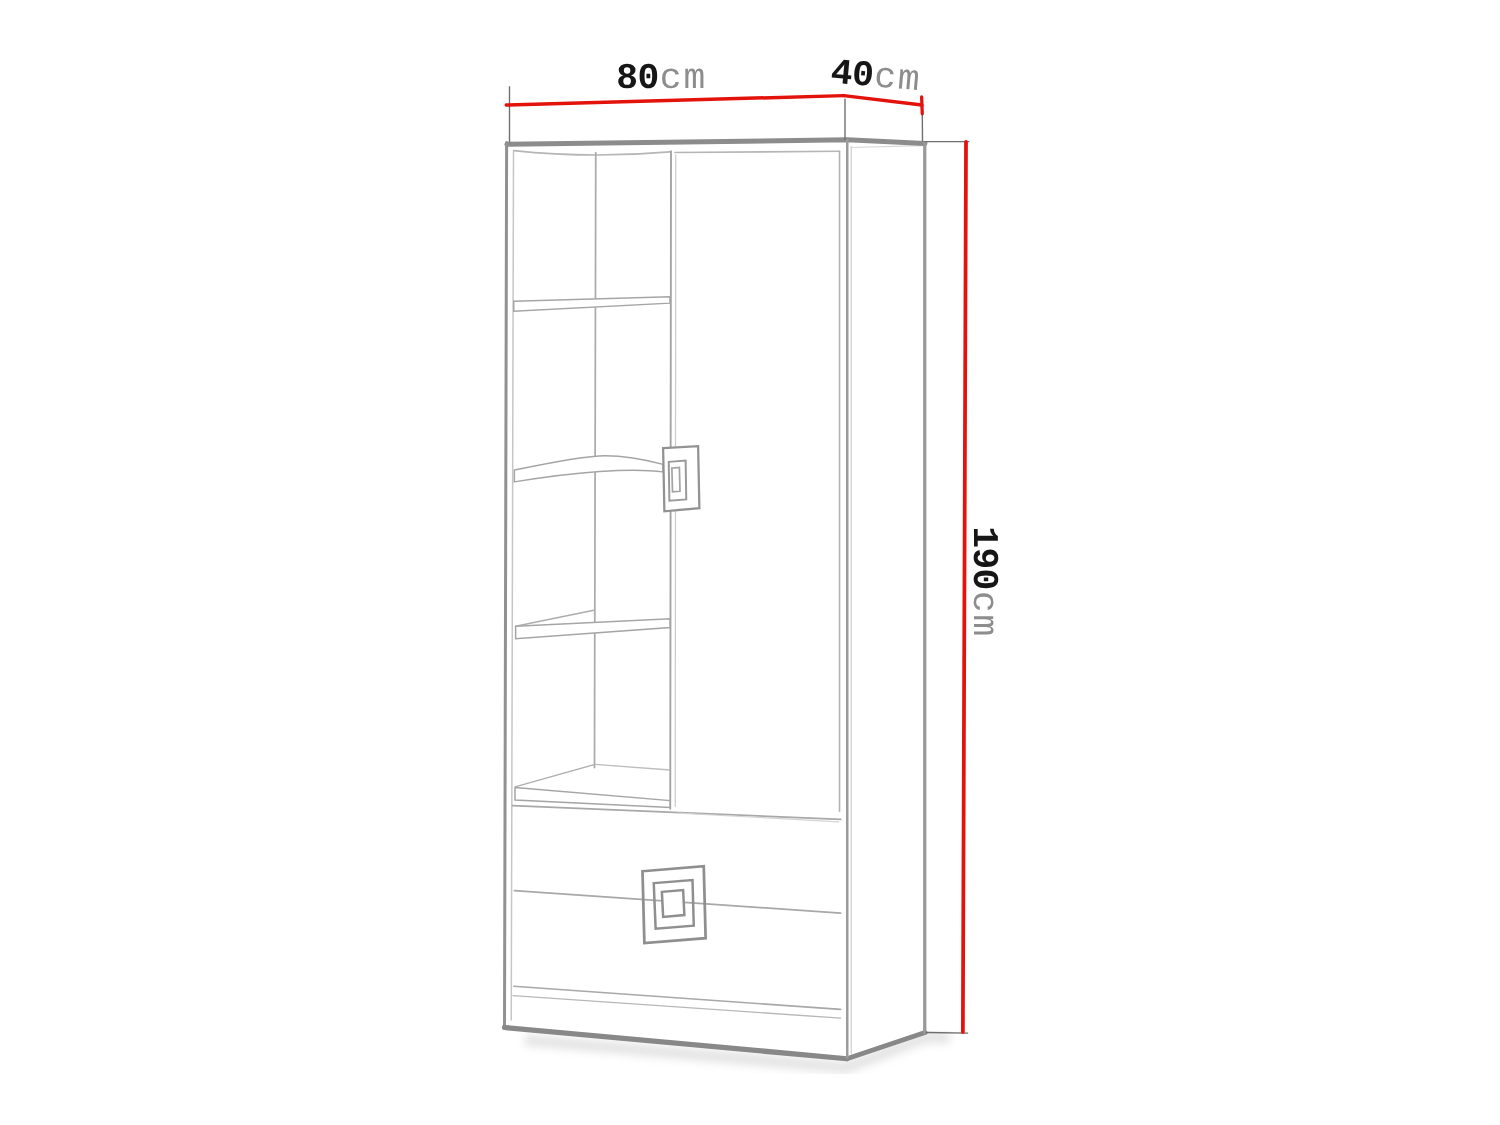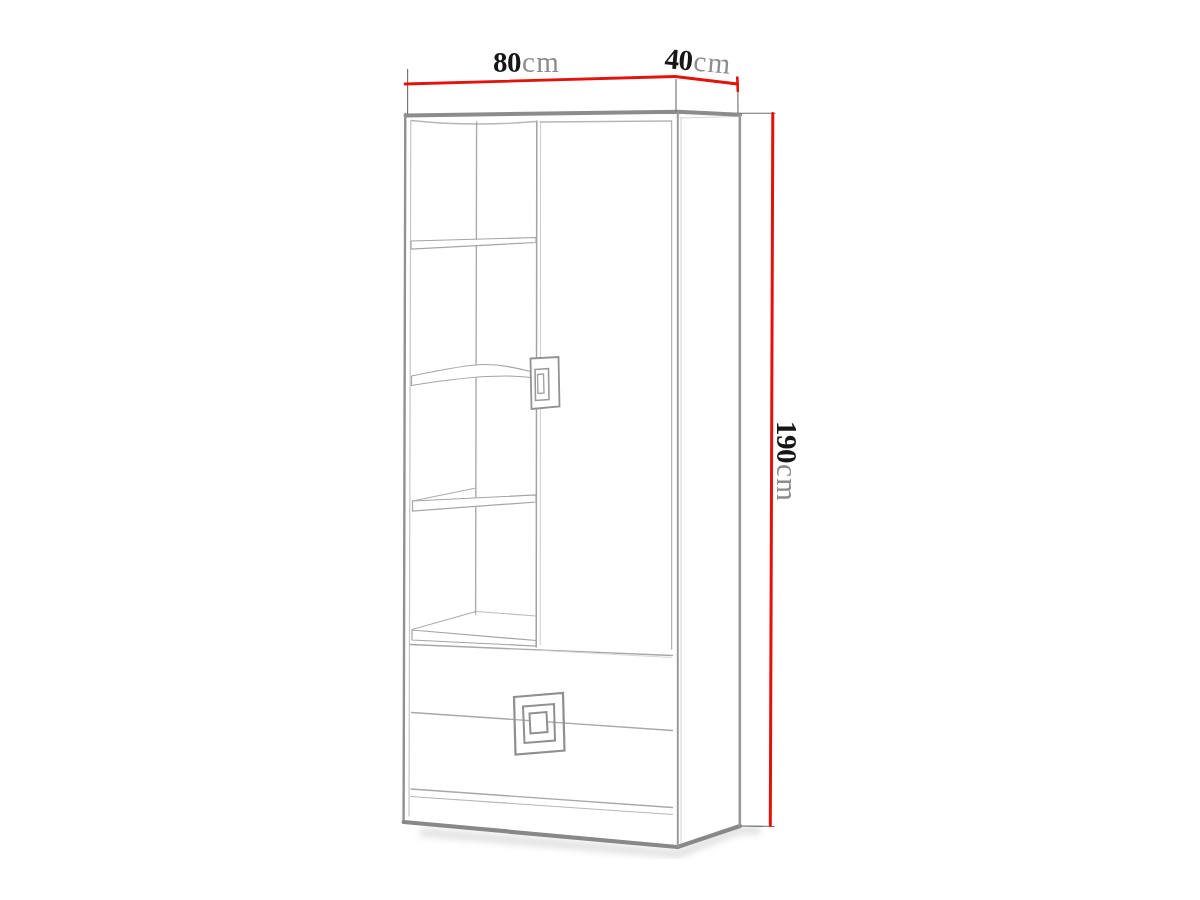--- a/index.html
+++ b/index.html
@@ -1,21 +1,21 @@
 <!DOCTYPE html>
 <html style="--dim-color: #e3120b; --val-color: #161616; --unit-color: #8d8d8d; --bg: #ffffff;"><head>
 <meta charset="utf-8">
 <style>
   html,body{margin:0;padding:0;background:#fff;}
   .stage{
     position:relative;
     width:996px;height:900px;
     background:var(--bg,#fff);
     overflow:hidden;
-    font-family:Liberation Serif, serif;
+    font-family:Liberation Mono, monospace;
     text-align:center;
   }
   svg .dim-red{stroke:var(--dim-color,#e3120b);}
   .dim-label{
     position:absolute;
     line-height:1;
     font-size:29px;
     white-space:nowrap;
     user-select:none;
   }

